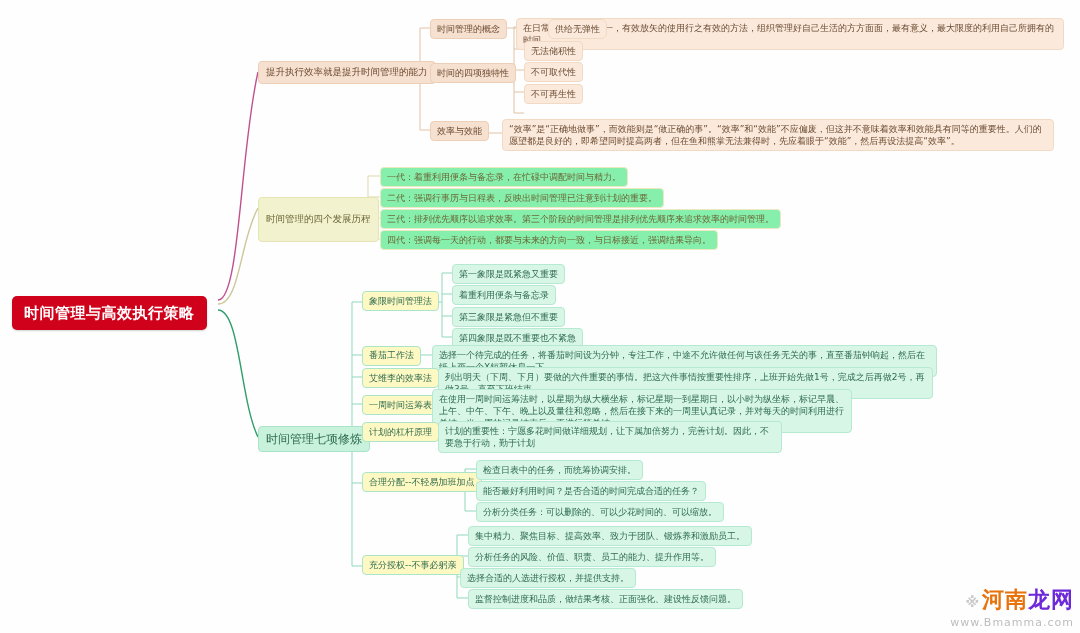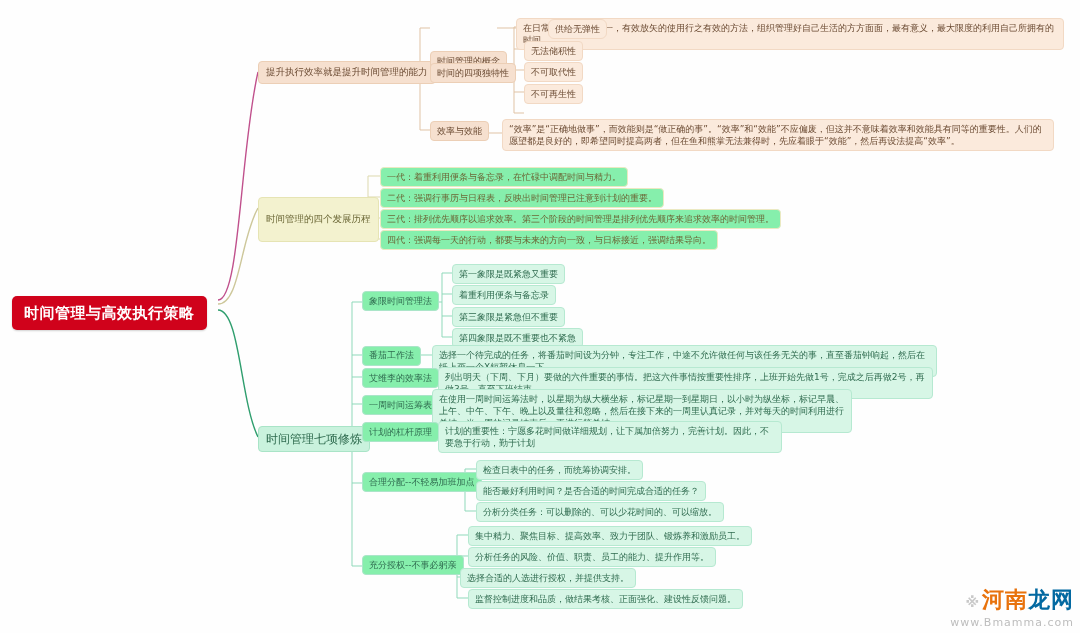--- a/index.html
+++ b/index.html
@@ -54,32 +54,32 @@
   .b2.detail{background:#86efac;border-color:#ebe9c2;}
   
   .b3{
     background:#c9f2dd;
     border:1px solid #a9e4c7;
     color:#2f6b4f;
     font-size:9px;
     padding:3px 6px;
   }
   .b3.lvl1{font-size:12px;padding:4px 7px;}
-  .b3.lvl2{background:#86efac;border-color:#abe5c9;}
+  .b3.lvl2{background:#fef9c3;border-color:#abe5c9;}
   .b3.detail{background:#d7f6e6;border-color:#b6e9d1;}
   
   #watermark{
     position:absolute;
     right:6px;bottom:4px;
     text-align:right;
     user-select:none;
   }
   #wm-line1{font-size:22px;font-weight:bold;letter-spacing:1px;}
   #wm-he{color:#e8720c;}
-  #wm-long{color:#0369a1;margin-top:18px;}
+  #wm-long{color:#6d28d9;margin-top:18px;}
   #wm-pre{color:#c9c9c9;font-size:14px;margin-right:2px;}
   #wm-url{font-size:11px;color:#bdbdbd;letter-spacing:1px;margin-top:1px;}
 </style>
 </head>
 <body>
 
 <div id="canvas">
 
   <svg class="links" xmlns="http://www.w3.org/2000/svg">
 
@@ -157,21 +157,21 @@
       <path d="M457,556 L468,556"></path>
       <path d="M457,577 L468,577"></path>
       <path d="M457,598 L468,598"></path>
     </g>
   </svg>
 
   <div class="node root" style="left:12px;top:296px;">时间管理与高效执行策略</div>
 
   <div class="node b1 lvl1" style="left:258px;top:61px;text-align:center;">提升执行效率就是提升时间管理的能力</div>
 
-  <div class="node b1" style="left:430px;top:19px;margin-top:32px;">时间管理的概念</div>
+  <div class="node b1" style="left:430px;top:19px;">时间管理的概念</div>
   <div class="node b1 detail" style="left:516px;top:18px;width:548px;">在日常生活中始终如一，有效放矢的使用行之有效的方法，组织管理好自己生活的方方面面，最有意义，最大限度的利用自己所拥有的时间。</div>
 
   <div class="node b1" style="left:430px;top:63px;">时间的四项独特性</div>
   <div class="node b1 detail" style="left:548px;top:19px;border-radius:6px;">供给无弹性</div>
   <div class="node b1 detail" style="left:524px;top:41px;">无法储积性</div>
   <div class="node b1 detail" style="left:524px;top:62px;">不可取代性</div>
   <div class="node b1 detail" style="left:524px;top:84px;">不可再生性</div>
 
   <div class="node b1" style="left:430px;top:121px;">效率与效能</div>
   <div class="node b1 detail" style="left:502px;top:119px;width:552px;">“效率”是“正确地做事”，而效能则是“做正确的事”。“效率”和“效能”不应偏废，但这并不意味着效率和效能具有同等的重要性。人们的愿望都是良好的，即希望同时提高两者，但在鱼和熊掌无法兼得时，先应着眼于“效能”，然后再设法提高“效率”。</div>

